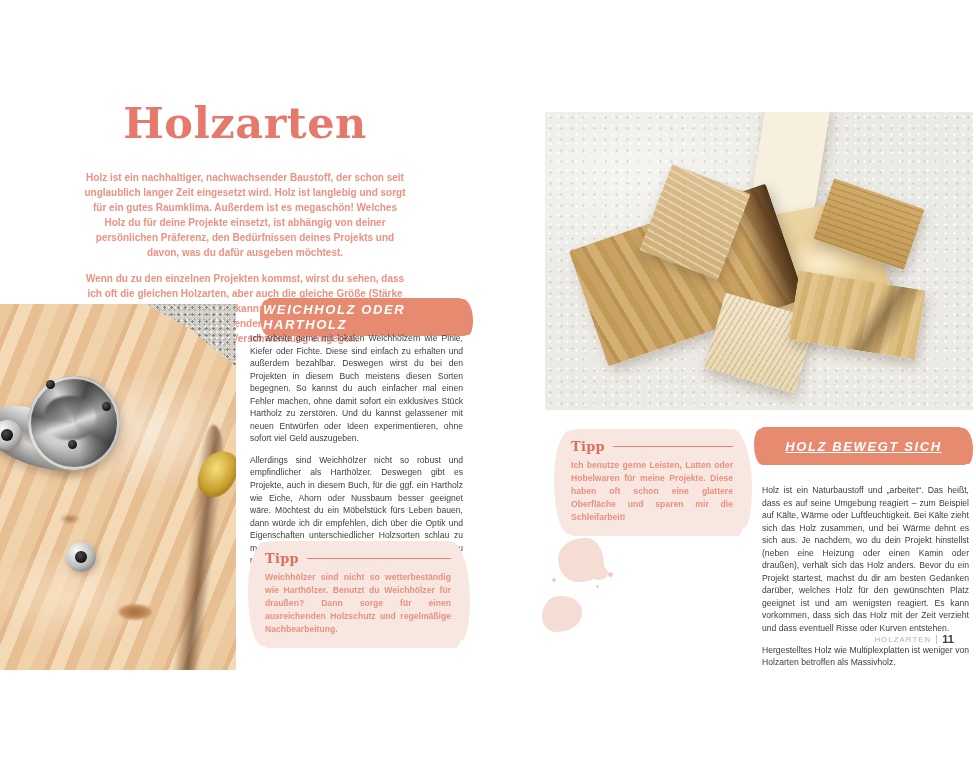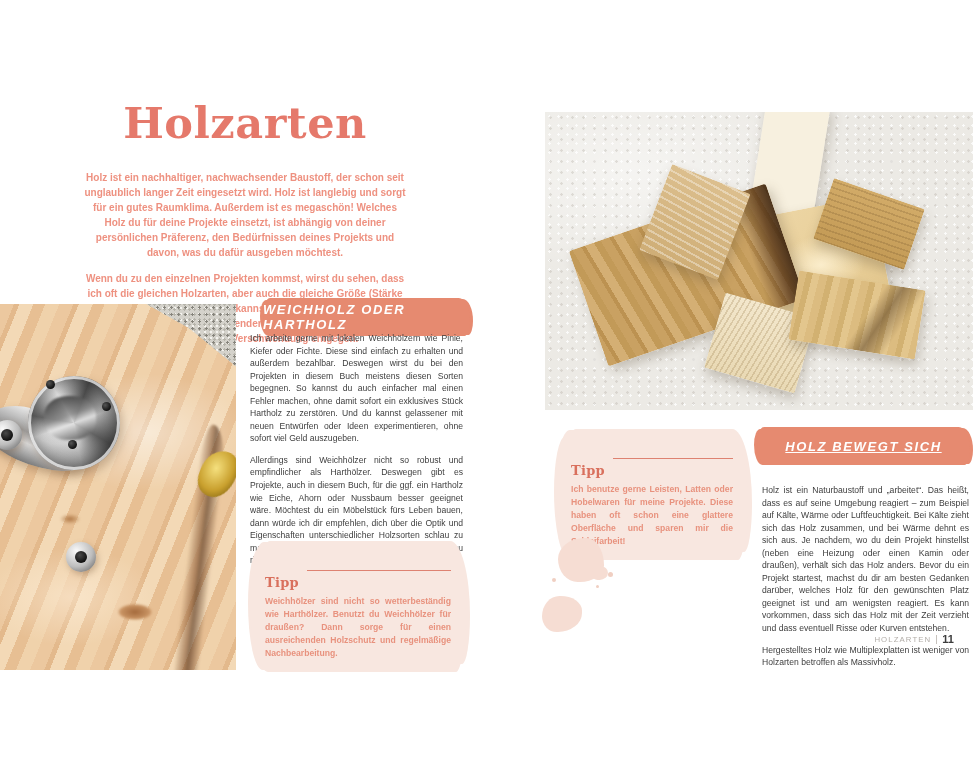--- a/index.html
+++ b/index.html
@@ -111,21 +111,21 @@
   .tip-box{
     background:#f8e7e0;padding:9px 15px 10px 15px;
     border-radius:14px 22px 10px 18px/45% 60% 40% 55%;
     box-shadow:6px -3px 0 -2px #f8e7e0,-5px 4px 0 -3px #f8e7e0,0 5px 0 -2px #f8e7e0;
   }
   .tip-left{left:250px;top:542px;width:186px;}
   .tip-right{left:556px;top:430px;width:162px;}
   .tip-head{display:flex;align-items:center;margin-bottom:5px;}
   .tip-label{
     font-family:"DejaVu Serif","Liberation Serif",serif;font-weight:700;
-    font-size:13px;color:#d9705d;letter-spacing:.3px;margin-top:24px;
+    font-size:13px;color:#d9705d;letter-spacing:.3px;
   }
   .tip-rule{flex:1;height:1px;background:#d9705d;margin-left:8px;opacity:.85;}
   .tip-text{font-size:8.6px;line-height:1.5;color:#e8927e;font-weight:600;text-align:justify;margin:0;}
 
   
   .photo-right{
     left:545px;top:112px;width:428px;height:298px;overflow:hidden;
     background-color:#eceae5;
     background-image:
       radial-gradient(rgba(180,175,165,.35) 1px, transparent 1.5px),

